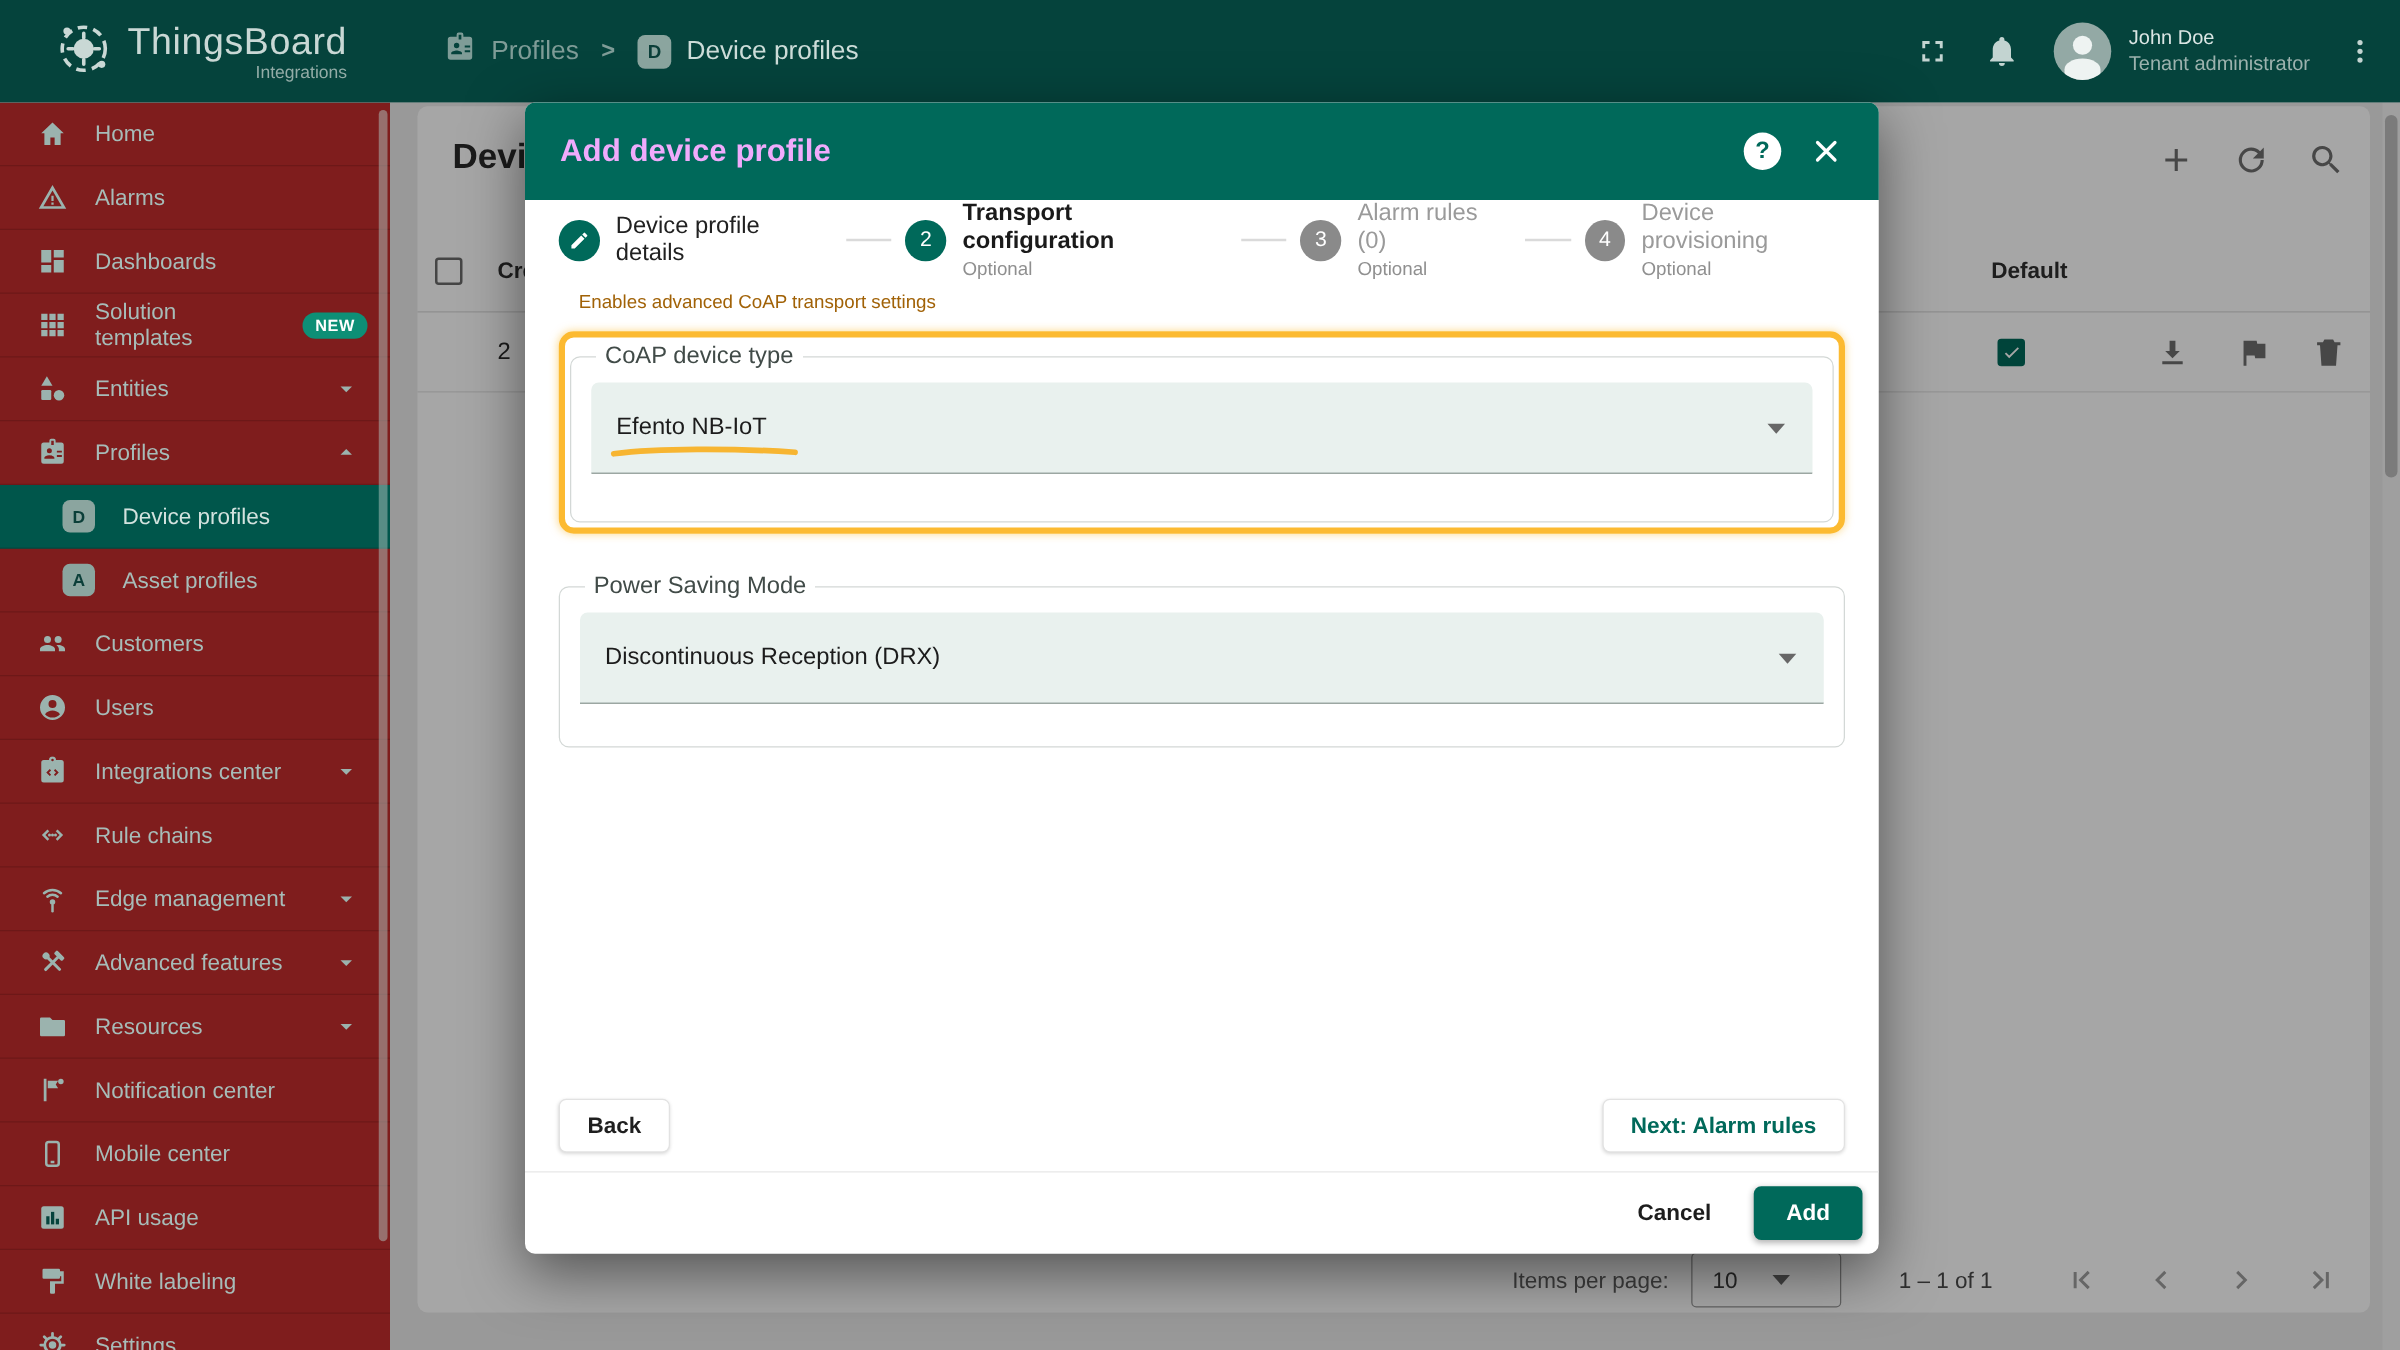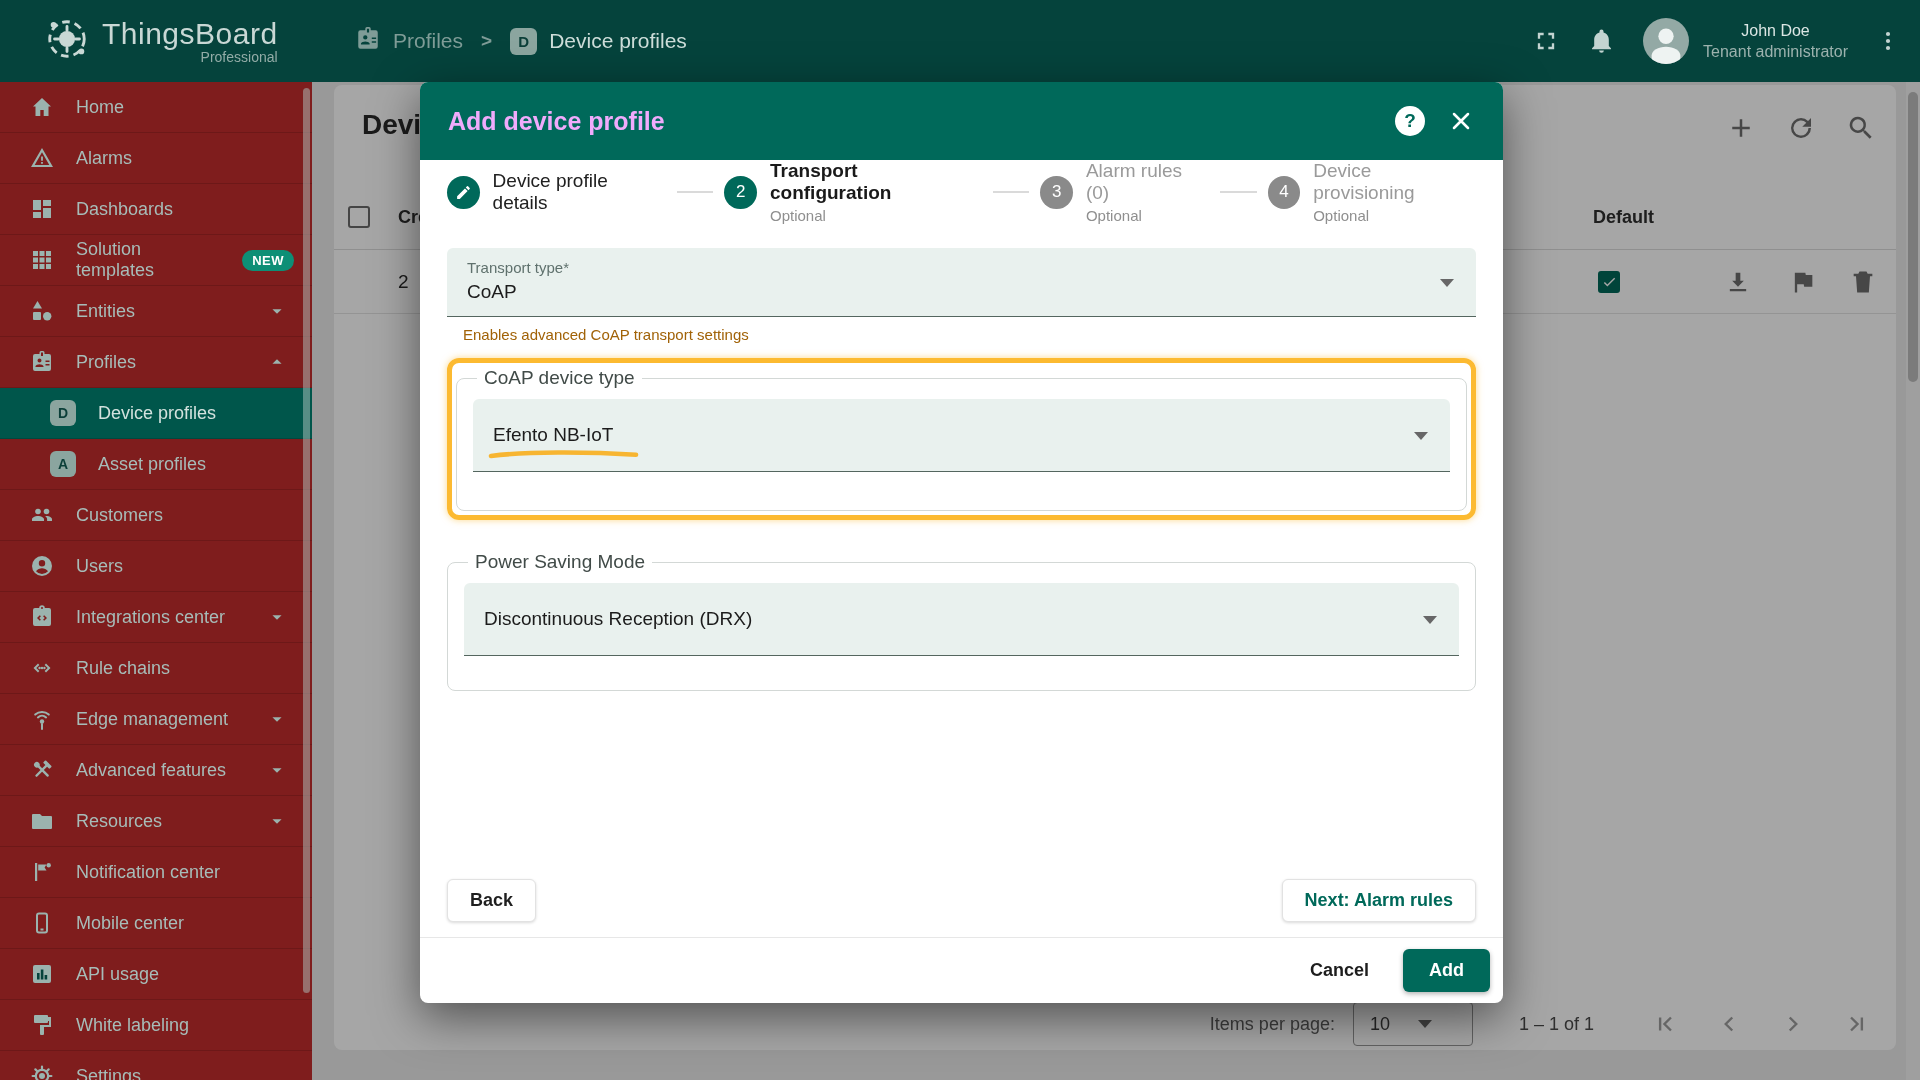--- a/index.html
+++ b/index.html
@@ -16,21 +16,21 @@
   .breadcrumb { position:absolute; left:355px; top:0; height:82px; display:flex; align-items:center; gap:18px; }
   .crumb { display:flex; align-items:center; gap:12px; font-size:21px; }
   .crumb.dim { color:#7f9c97; }
   .crumb.current { color:#cdddd9; font-weight:500; }
   .crumb-sep { color:#7f9c97; font-size:19px; font-weight:700; }
   .letter-badge { display:inline-flex; width:27px; height:27px; border-radius:6px; background:#8ba59f; color:#0b3f39; font-size:15px; font-weight:700; align-items:center; justify-content:center; }
   .topbar-right { position:absolute; right:20px; top:0; height:82px; display:flex; align-items:center; gap:28px; }
   .tb-icon { color:#c3d4d1; display:flex; align-items:center; justify-content:center; background:none; border:none; cursor:pointer; }
   .user-chip { display:flex; align-items:center; gap:14px; }
   .avatar { width:46px; height:46px; border-radius:50%; background:#93a9a5; display:flex; align-items:center; justify-content:center; overflow:hidden; }
-  .user-lines { display:flex; flex-direction:column; gap:3px;text-align:center; }
+  .user-lines { display:flex; flex-direction:column; gap:3px; }
   .user-name { font-size:16px; color:#dbe6e4; }
   .user-role { font-size:16px; color:#9cb2ae; }
 
   
   .sidebar { position:absolute; left:0; top:82px; width:312px; bottom:0; background:#7f1d1d; z-index:2; overflow:hidden; }
   .nav-item { position:relative; height:51px; display:flex; align-items:center; padding-left:30px; gap:22px; font-size:18px; font-weight:500; color:#a7bcb8; border-bottom:1px solid rgba(0,0,0,.14); cursor:pointer; }
   .nav-item .nicon { width:24px; height:24px; color:#9bb3ae; flex:0 0 24px; display:flex; align-items:center; justify-content:center; }
   .nav-item.sub { padding-left:50px; }
   .nav-item.active { background:#00564b; color:#d2e2de; }
   .chev { margin-left:auto; margin-right:24px; color:#9bb3ae; display:flex; }
@@ -114,21 +114,21 @@
         <svg width="46" height="46" viewBox="0 0 24 24" fill="none" stroke="#c9d8d5" stroke-width="1.5">
           <circle cx="12" cy="12" r="9" stroke-dasharray="4 2.6"></circle>
           <circle cx="12" cy="12" r="4.2" fill="#c9d8d5" stroke="none"></circle>
           <path d="M12 5.5v2M12 16.5v2M5.5 12h2M16.5 12h2" stroke-linecap="round"></path>
           <circle cx="5" cy="4.6" r="1.5" fill="#c9d8d5" stroke="none"></circle>
           <circle cx="19.5" cy="18.5" r="1.5" fill="#c9d8d5" stroke="none"></circle>
         </svg>
       </span>
       <span class="brand-text">
         <span class="brand-name">ThingsBoard</span>
-        <span class="brand-sub">Professional</span>
+        <span class="brand-sub">Integrations</span>
       </span>
     </div>
 
     <nav class="breadcrumb">
       <span class="crumb dim">
         <span>
           <svg width="26" height="26" viewBox="0 0 24 24" fill="currentColor">
               <path d="M19 4h-4.5V2.5A1.5 1.5 0 0013 1h-2a1.5 1.5 0 00-1.5 1.5V4H5a2 2 0 00-2 2v13a2 2 0 002 2h14a2 2 0 002-2V6a2 2 0 00-2-2zm-8-1.5h2V6h-2V2.5zM9.5 8.5a2 2 0 110 4 2 2 0 010-4zM13.5 17h-8v-.8c0-1.3 2.7-2 4-2s4 .7 4 2v.8zm6-1.5h-4V14h4v1.5zm0-3.5h-4v-1.5h4V12z"></path>
             </svg>
         </span>
@@ -494,25 +494,20 @@
         <div class="connector"></div>
         <div class="step">
           <span class="s-circle">4</span>
           <span class="s-labels">
               <span class="s-title">Device provisioning</span>
               <span class="s-sub">Optional</span>
             </span>
         </div>
       </div>
 
-      <div class="field labeled">
-        <span class="f-label">Transport type*</span>
-        <span class="f-value">CoAP</span>
-        <span class="caret"></span>
-      </div>
       <div class="hint">Enables advanced CoAP transport settings</div>
 
       <div class="hl-box">
         <fieldset class="fs">
           <legend>CoAP device type</legend>
           <div class="field tall">
             <span class="f-value">Efento NB-IoT</span>
             <svg class="underline" width="152" height="10" viewBox="0 0 152 10">
                 <path d="M3 7 C 38 2.5, 98 2.5, 148 5.8" stroke="#f7b531" stroke-width="4.6" fill="none" stroke-linecap="round"></path>
               </svg>

